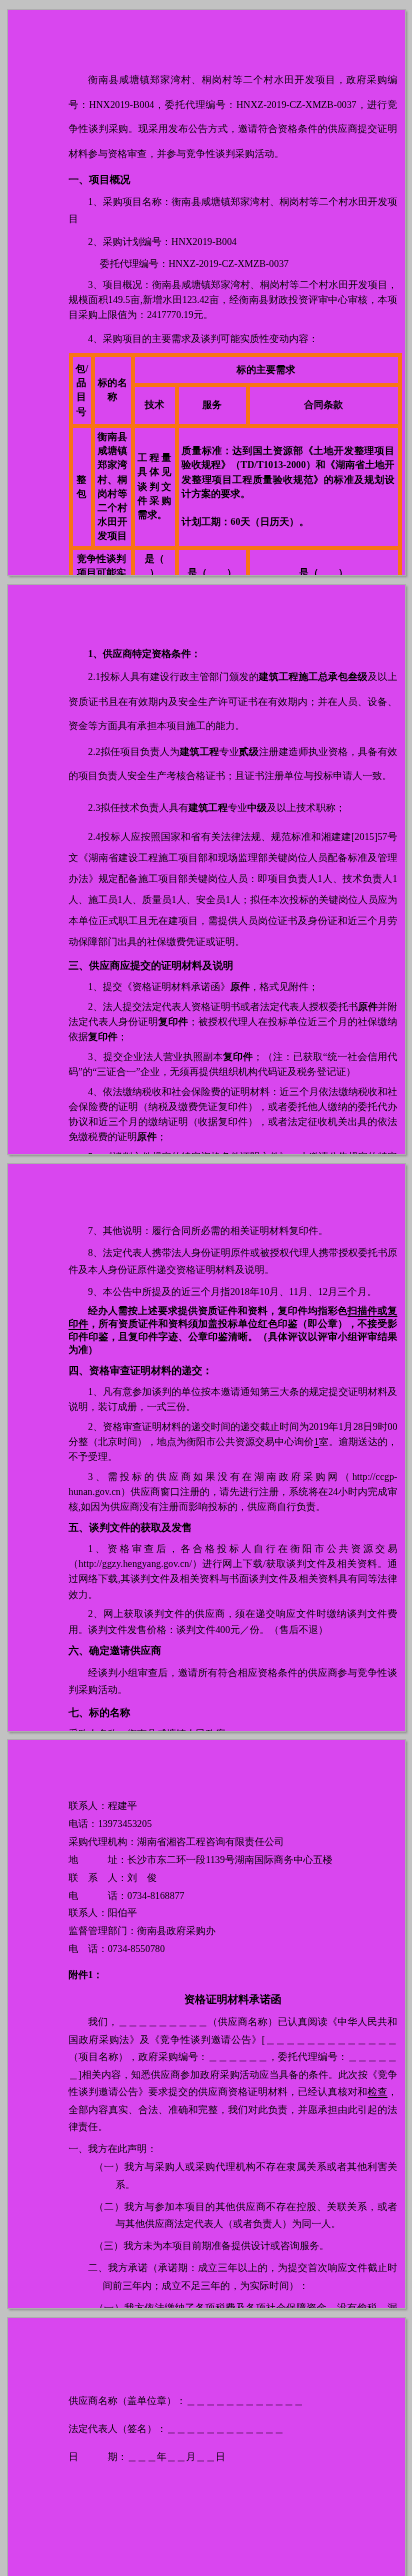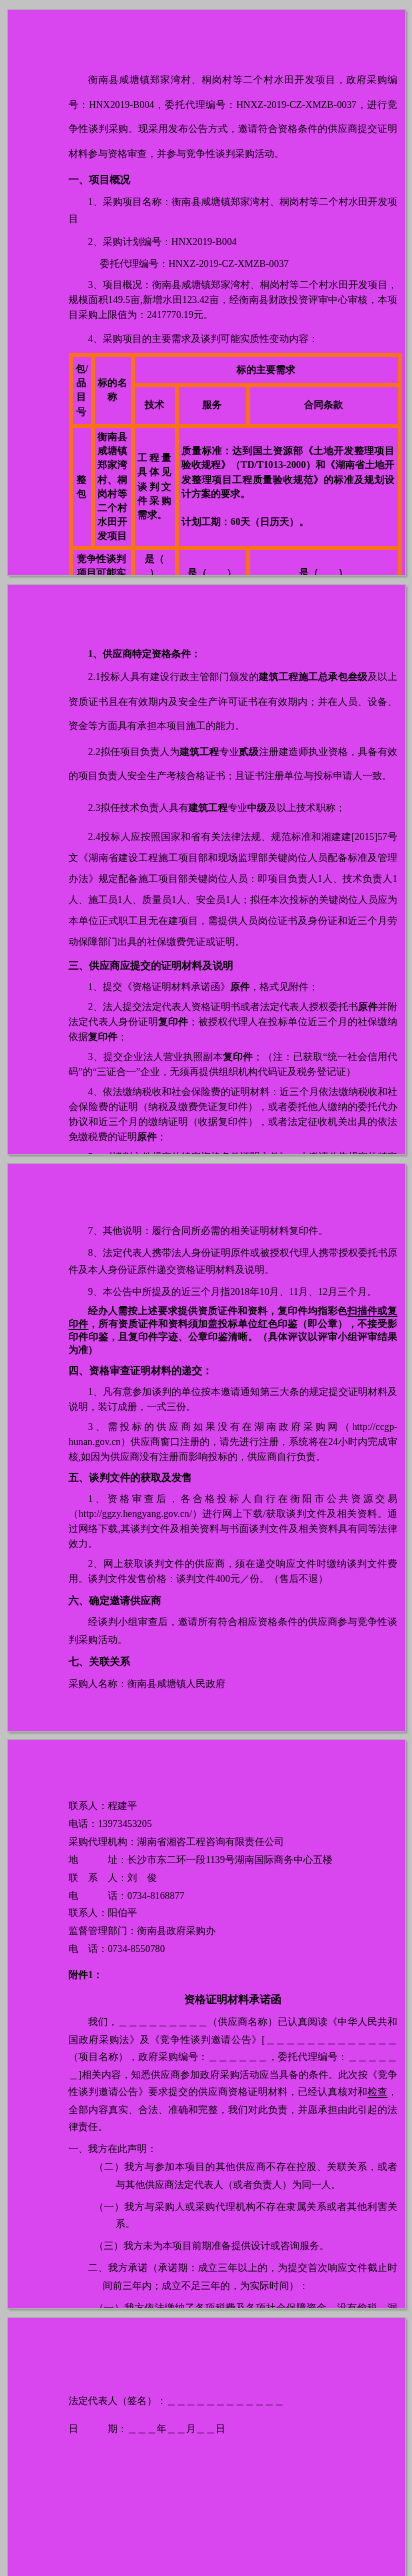--- a/index.html
+++ b/index.html
@@ -137,52 +137,54 @@
       </div>
     </div>
   <div class="page page-3">
       <div class="content">
         <div class="para indent lh-md para-gap">7、其他说明：履行合同所必需的相关证明材料复印件。</div>
         <div class="para indent lh-md para-gap">8、法定代表人携带法人身份证明原件或被授权代理人携带授权委托书原件及本人身份证原件递交资格证明材料及说明。</div>
         <div class="para indent lh-md para-gap">9、本公告中所提及的近三个月指2018年10月、11月、12月三个月。</div>
         <div class="para indent lh-xs bold para-gap">经办人需按上述要求提供资质证件和资料，复印件均指彩色<u>扫描件或复印件</u>，所有资质证件和资料须加盖投标单位红色印鉴（即公章），不接受影印件印鉴，且复印件字迹、公章印鉴清晰。（具体评议以评审小组评审结果为准）</div>
         <div class="para heading">四、资格审查证明材料的递交：</div>
         <div class="para indent lh-sm para-gap">1、凡有意参加谈判的单位按本邀请通知第三大条的规定提交证明材料及说明，装订成册，一式三份。</div>
+        <div class="para indent lh-sm para-gap">2、资格审查证明材料的递交时间的递交截止时间为2019年1月28日9时00分整（北京时间），地点为衡阳市公共资源交易中心询价<u>1</u>室。逾期送达的，不予受理。</div>
         <div class="para indent lh-sm para-gap">3、需投标的供应商如果没有在湖南政府采购网（http://ccgp-hunan.gov.cn）供应商窗口注册的，请先进行注册，系统将在24小时内完成审核,如因为供应商没有注册而影响投标的，供应商自行负责。</div>
         <div class="para heading">五、谈判文件的获取及发售</div>
         <div class="para indent lh-sm para-gap">1、资格审查后，各合格投标人自行在衡阳市公共资源交易（http://ggzy.hengyang.gov.cn/）进行网上下载/获取谈判文件及相关资料。通过网络下载,其谈判文件及相关资料与书面谈判文件及相关资料具有同等法律效力。</div>
         <div class="para indent lh-sm para-gap">2、网上获取谈判文件的供应商，须在递交响应文件时缴纳谈判文件费用。谈判文件发售价格：谈判文件400元／份。（售后不退）</div>
         <div class="para heading">六、确定邀请供应商</div>
         <div class="para indent lh-md para-gap">经谈判小组审查后，邀请所有符合相应资格条件的供应商参与竞争性谈判采购活动。</div>
-        <div class="para heading">七、关联关系</div>
+        <div class="para heading">七、标的名称</div>
         <div class="para lh-md">采购人名称：衡南县咸塘镇人民政府</div>
       </div>
     </div>
   <div class="page page-4">
       <div class="content">
         <div class="para contact">联系人：程建平</div>
         <div class="para contact">电话：13973453205</div>
         <div class="para contact">采购代理机构：湖南省湘咨工程咨询有限责任公司</div>
         <div class="para contact">地　　　址：长沙市东二环一段1139号湖南国际商务中心五楼</div>
         <div class="para contact">联　系　人：刘　俊</div>
         <div class="para contact">电　　　话：0734-8168877</div>
         <div class="para contact">联系人：阳伯平</div>
         <div class="para contact">监督管理部门：衡南县政府采购办</div>
         <div class="para contact">电　话：0734-8550780</div>
         <div class="para bold lh-md gap-top">附件1：</div>
         <div class="para doc-title">资格证明材料承诺函</div>
         <div class="para indent lh-md para-gap">我们，＿＿＿＿＿＿＿＿＿（供应商名称）已认真阅读《中华人民共和国政府采购法》及《竞争性谈判邀请公告》[＿＿＿＿＿＿＿＿＿＿＿＿＿（项目名称），政府采购编号：＿＿＿＿＿＿，委托代理编号：＿＿＿＿＿＿]相关内容，知悉供应商参加政府采购活动应当具备的条件。此次按《竞争性谈判邀请公告》要求提交的供应商资格证明材料，已经认真核对和<u>检查</u>，全部内容真实、合法、准确和完整，我们对此负责，并愿承担由此引起的法律责任。</div>
         <div class="para lh-md">一、我方在此声明：</div>
+        <div class="para hang1 lh-md para-gap">（一）我方与采购人或采购代理机构不存在隶属关系或者其他利害关系。</div>
         <div class="para hang1 lh-md para-gap">（二）我方与参加本项目的其他供应商不存在控股、关联关系，或者与其他供应商法定代表人（或者负责人）为同一人。</div>
-        <div class="para hang1 lh-md para-gap">（一）我方与采购人或采购代理机构不存在隶属关系或者其他利害关系。</div>
         <div class="para hang1 lh-md para-gap">（三）我方未为本项目前期准备提供设计或咨询服务。</div>
         <div class="para hang0 lh-md para-gap">二、我方承诺（承诺期：成立三年以上的，为提交首次响应文件截止时间前三年内；成立不足三年的，为实际时间）：</div>
         <div class="para hang1 lh-md para-gap">（一）我方依法缴纳了各项税费及各项社会保障资金，没有偷税、漏税及欠缴行为。</div>
       </div>
     </div>
   <div class="page page-5">
       <div class="content">
+        <div class="para sig">供应商名称（盖单位章）：＿＿＿＿＿＿＿＿＿＿＿＿</div>
         <div class="para sig">法定代表人（签名）：＿＿＿＿＿＿＿＿＿＿＿＿</div>
         <div class="para sig">日　　　期：＿＿＿年＿＿月＿＿日</div>
       </div>
     </div>
 </div>
 
 
 </body></html>

